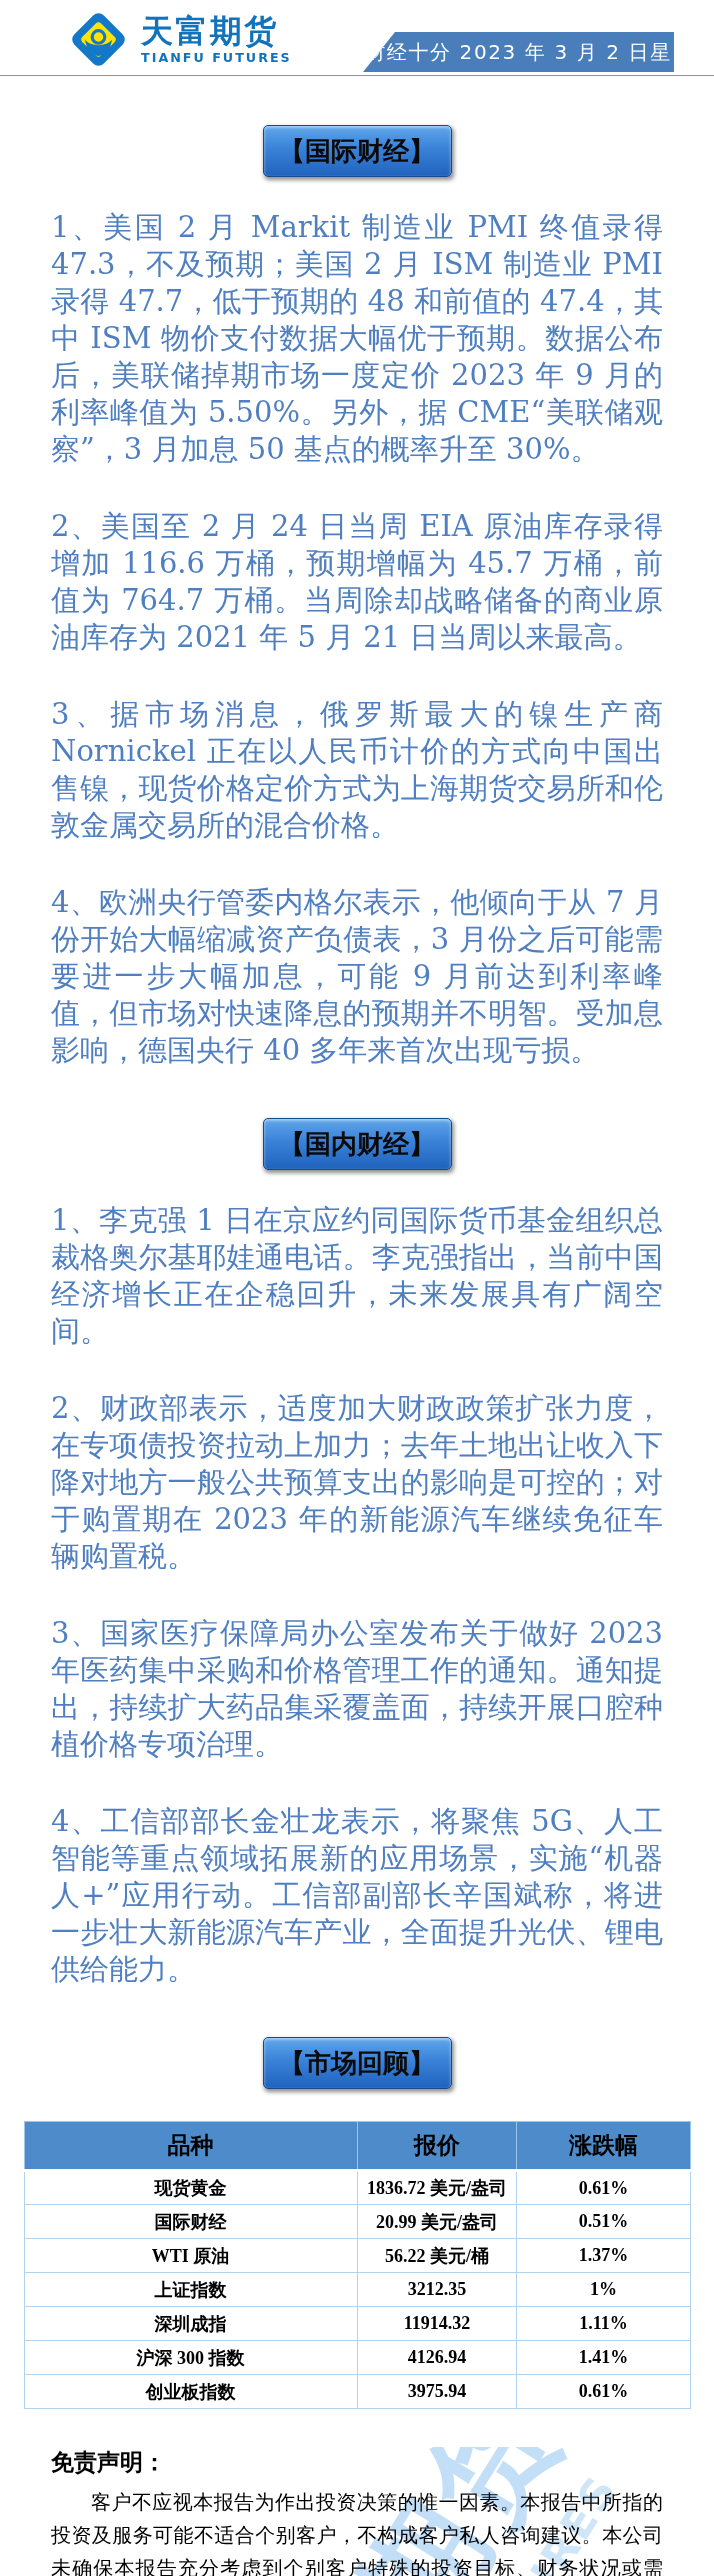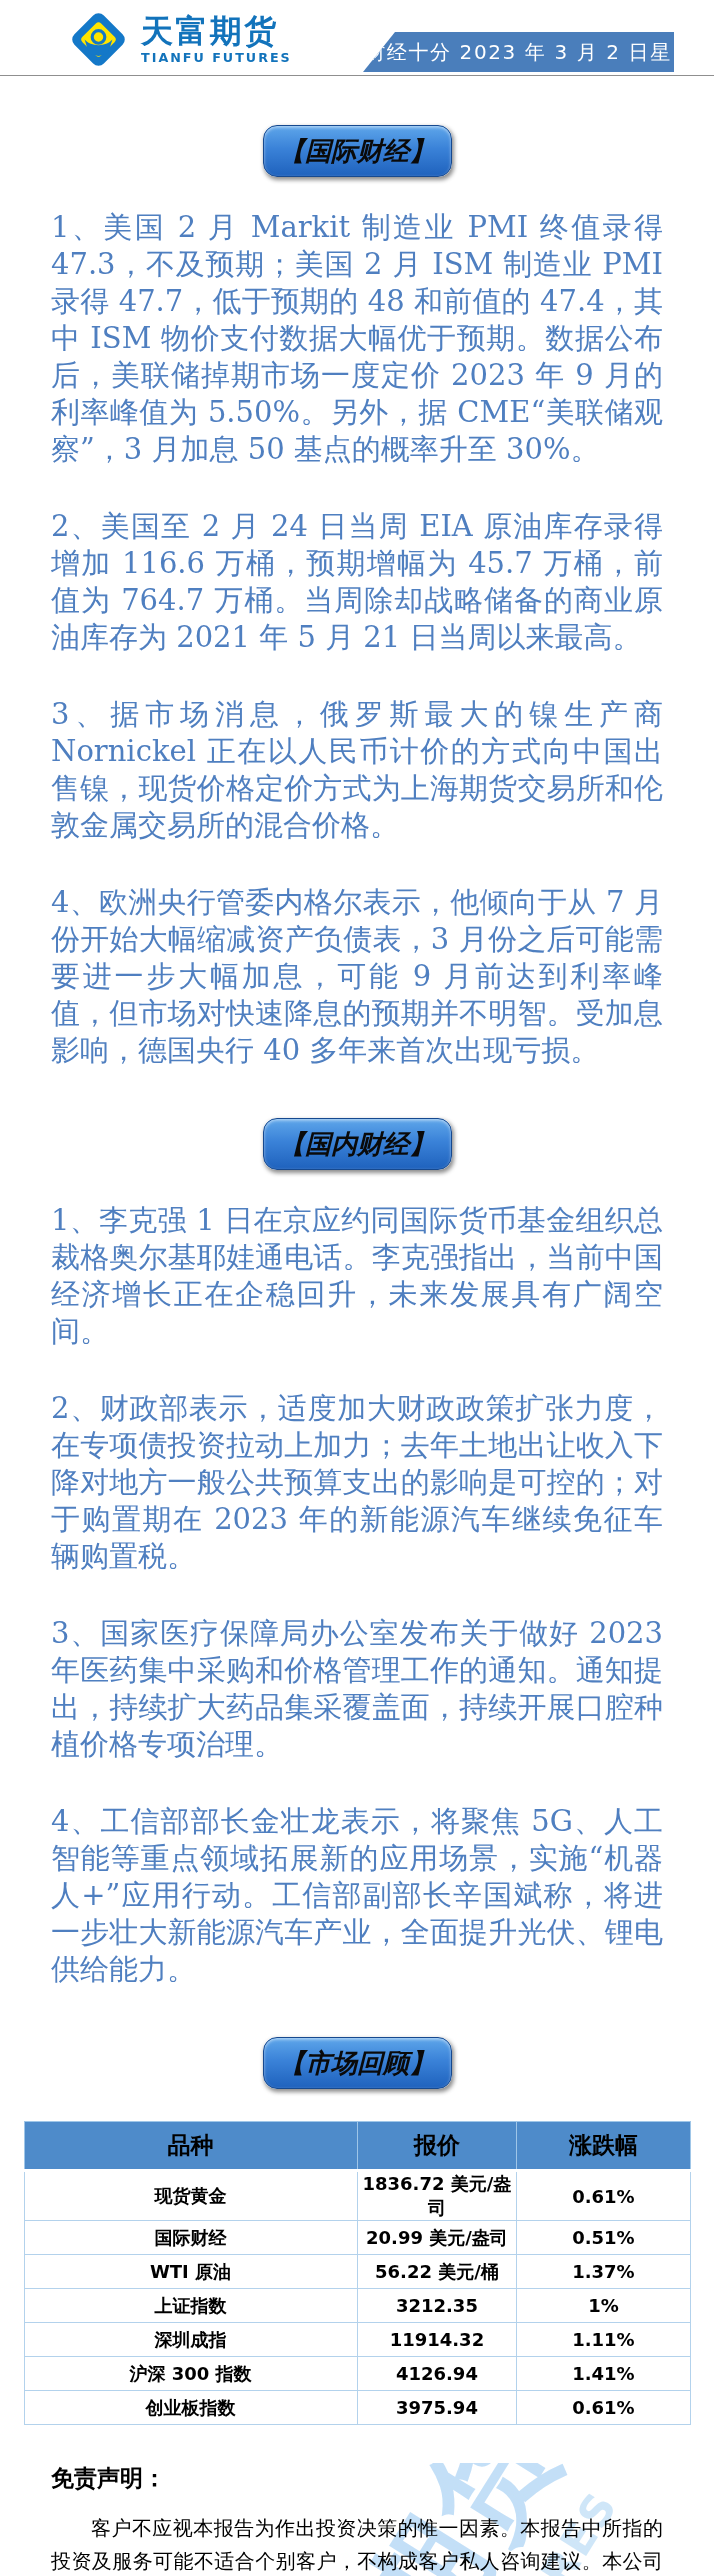--- a/index.html
+++ b/index.html
@@ -12,42 +12,42 @@
   .logo-svg { width:63px; height:63px; }
   .brand-cn { font-size:32px; font-weight:bold; color:#1273bb; letter-spacing:2.4px; line-height:1.1; }
   .brand-en { font-size:12.7px; font-weight:bold; color:#1273bb; letter-spacing:2px; }
   .banner { position:absolute; right:40px; top:32px; width:311px; height:40px;
             background:#4a7ebb; color:#fff; font-size:20px; letter-spacing:1.6px;
             text-align:center; line-height:40px;
             clip-path:polygon(32px 0, 100% 0, 100% 100%, 0 100%); }
 
   
   .btn { display:block; width:189px; height:52px; margin:49px auto 32px;
-         border-radius:14px; text-align:center; line-height:51px;
+         border-radius:5px; text-align:center; line-height:51px;
          font-size:26px; font-weight:600; color:#0a0a0a;
          background:linear-gradient(180deg,#5ea6ea 0%,#3a82d8 45%,#1f62bd 100%);
          border:0.8px solid #16498f;
-         box-shadow:1.6px 2.4px 4px rgba(0,0,0,.45), inset 0 1.6px 3.2px rgba(255,255,255,.55);font-style:italic; }
+         box-shadow:1.6px 2.4px 4px rgba(0,0,0,.45), inset 0 1.6px 3.2px rgba(255,255,255,.55); }
 
   
   .para { margin:0 51px 40px; font-size:29px; line-height:37px; color:#4f7fc0;
           text-align:justify; font-family:"DejaVu Serif", serif; }
 
   
   table.market { width:667px; margin:27px auto 8px; border-collapse:collapse;
-                 border:1.6px solid #9fc6e8; }
+                 border:1.6px solid #9fc6e8;font-family:Liberation Serif, serif; }
   table.market th { background:#4e8bca; color:#000; font-size:23px; font-weight:700;
                     height:49px; border:1.6px solid #9fc6e8; border-bottom:3.2px solid #fff; }
   table.market td { height:34px; text-align:center; font-size:18px; font-weight:700;
                     color:#000; border:1.6px solid #b3d2ec; background:#fff; }
   .col-variety { width:50%; } .col-quote { width:24%; } .col-change { width:26%; }
 
   
   .disclaimer { position:relative; margin:38px 51px 0; color:#000; overflow:visible; }
-  .disclaimer h3 { font-size:23px; font-weight:bold; margin-bottom:18px; position:relative; z-index:1; }
+  .disclaimer h3 { font-size:23px; font-weight:bold; margin-bottom:8px; position:relative; z-index:1; }
   .disclaimer p { font-size:20px; line-height:33px; text-indent:2em; text-align:justify;
                   position:relative; z-index:1; }
   .watermark { position:absolute; inset:0; z-index:0; pointer-events:none; overflow:hidden; }
   .wm-blob { position:absolute; left:38px; top:222px; width:143px; height:183px;
              background:rgba(252,244,150,.65); border-radius:42% 58% 55% 45%; }
   .wm-diamond { position:absolute; left:-8px; top:183px; width:206px; height:206px;
                 border:20.6px solid rgba(150,200,240,.45); border-radius:32px;
                 transform:rotate(45deg); }
   .wm-text { position:absolute; left:143px; top:341px; transform:rotate(-58deg);
              transform-origin:left top; white-space:nowrap; text-align:center; }

